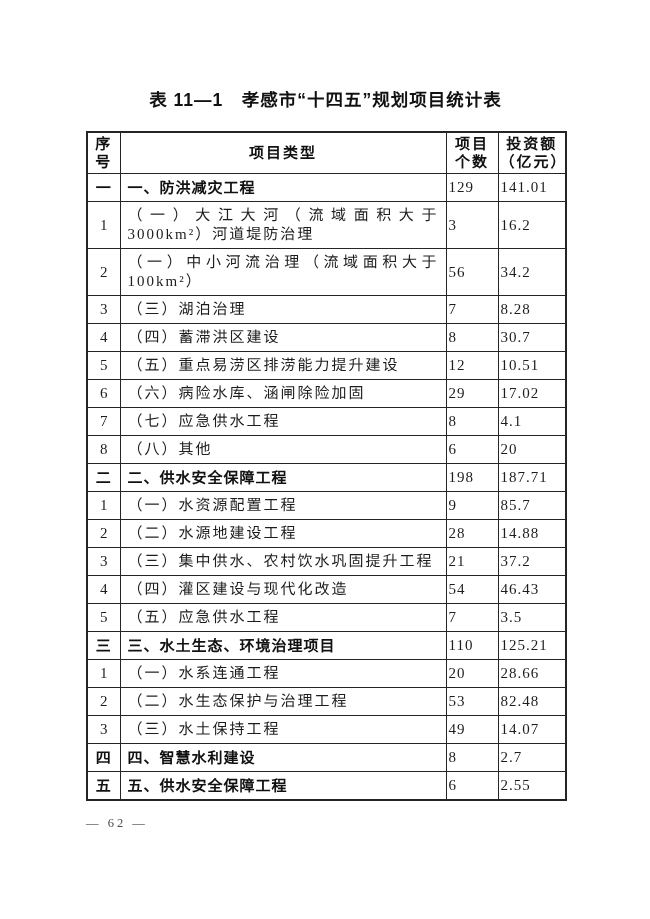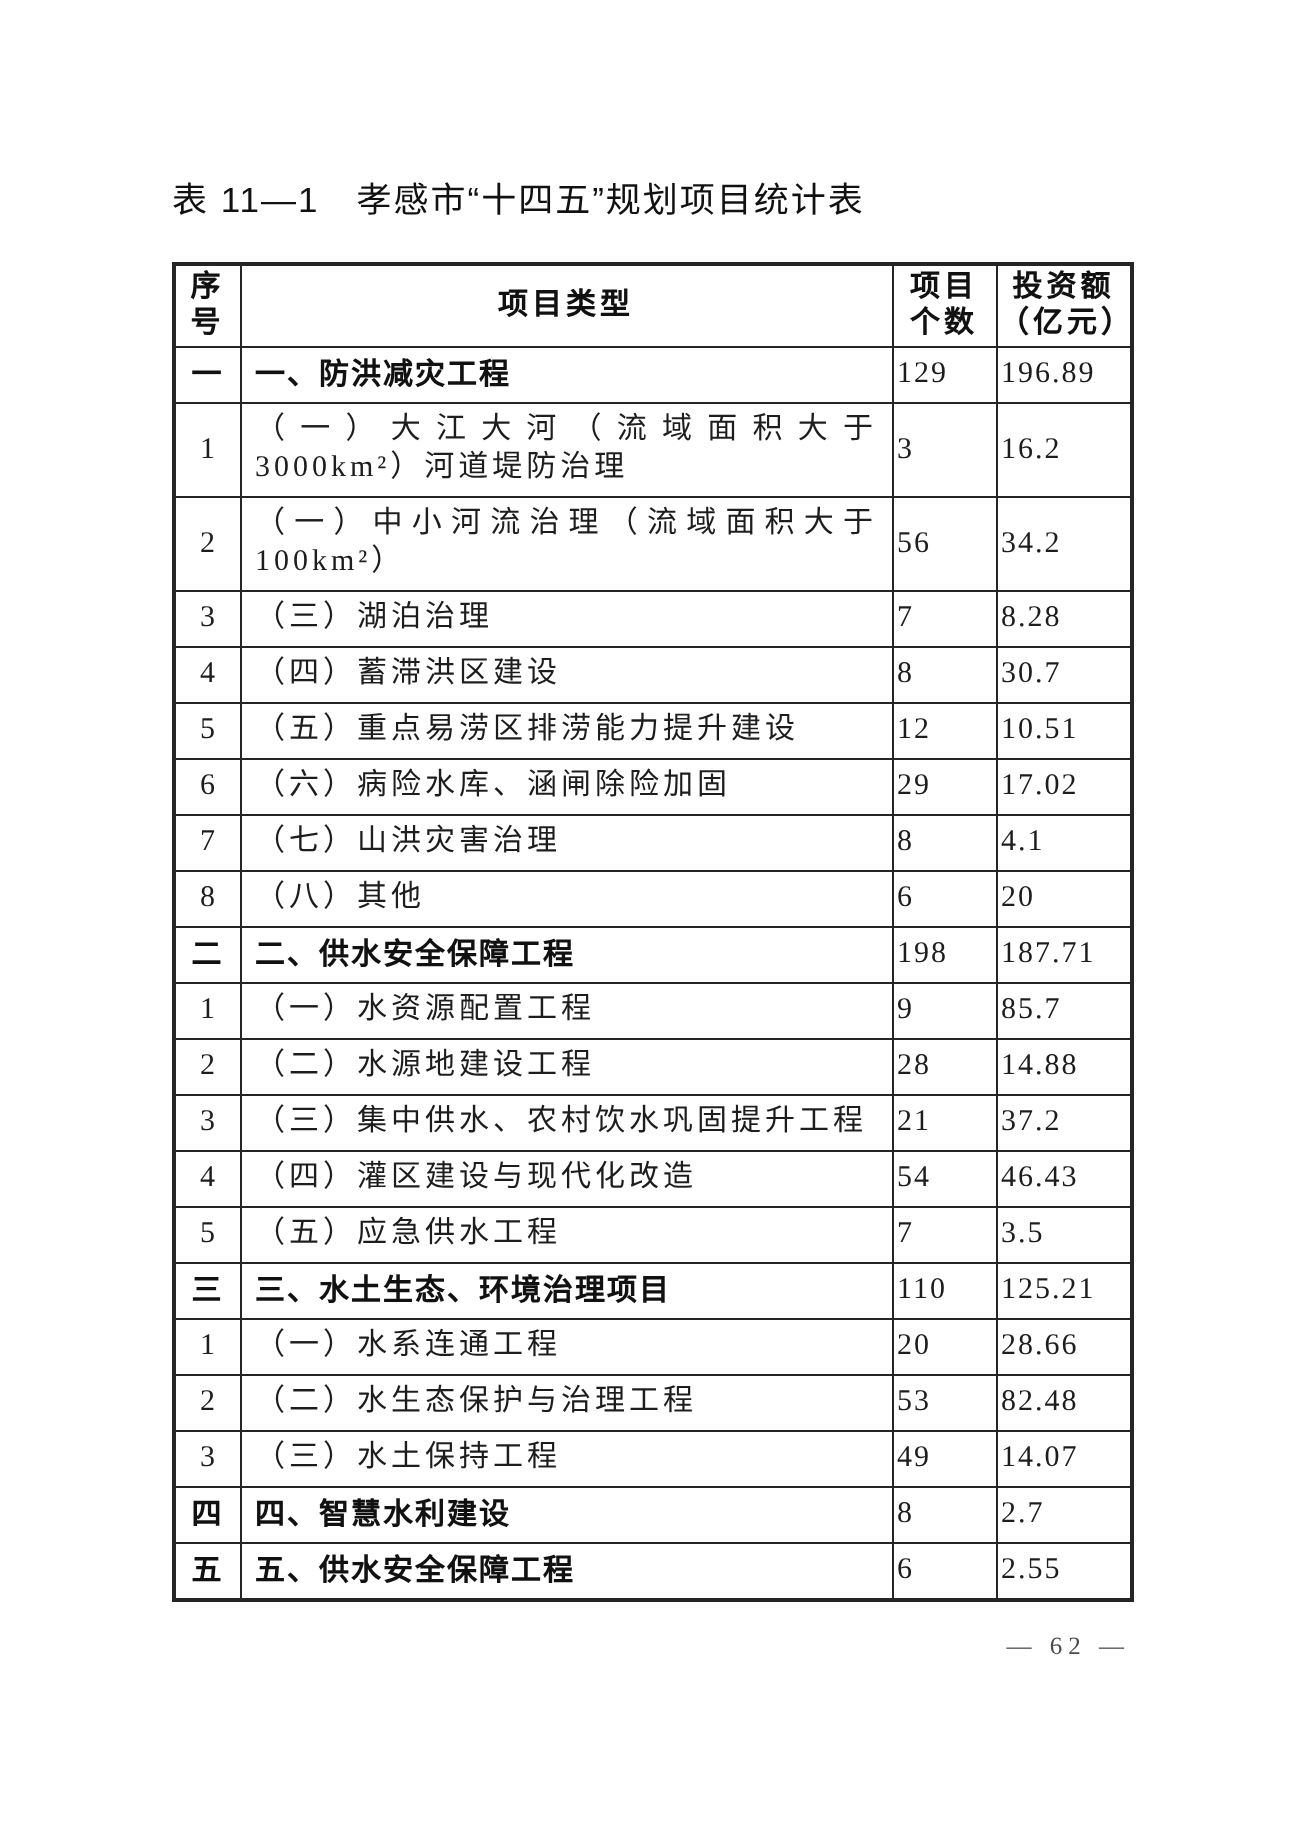--- a/index.html
+++ b/index.html
@@ -15,23 +15,23 @@
     overflow: hidden;
   }
   .page {
     box-sizing: border-box;
     width: 650px;
     height: 919px;
     padding: 86px 85px 0 86px;
   }
   .doc-title {
     margin: 0 0 20px 0;
-    text-align: left;
+    text-align: center;
     font-family: "Liberation Sans", "DejaVu Sans", sans-serif;
-    font-weight: normal;
+    font-weight: bold;
     font-size: 17.5px;
     letter-spacing: 1px;
     color: #111;
     white-space: nowrap;
   }
   table.stats {
     width: 479px;
     border-collapse: collapse;
     table-layout: fixed;
     border: 2px solid #252525;
@@ -78,21 +78,20 @@
     font-family: "Liberation Sans", "DejaVu Sans", sans-serif;
     font-weight: bold;
     letter-spacing: 1px;
     color: #111;
   }
   .page-number {
     margin-top: 15px;
     font-size: 12.5px;
     letter-spacing: 3px;
     color: #4a4a4a;
-    text-align: right;
   }
 </style>
 </head>
 <body>
 
 <div class="page">
 
   <h1 class="doc-title">表 11—1　孝感市“十四五”规划项目统计表</h1>
 
   <table class="stats">
@@ -111,21 +110,21 @@
 个数</th>
         <th>投资额
 （亿元）</th>
       </tr>
     </thead>
     <tbody>
       <tr class="sec">
         <td class="c-idx">一</td>
         <td class="c-type">一、防洪减灾工程</td>
         <td class="c-num">129</td>
-        <td class="c-num">196.89</td>
+        <td class="c-num">141.01</td>
       </tr>
       <tr>
         <td class="c-idx">1</td>
         <td class="c-type">（一）大江大河（流域面积大于 3000km²）河道堤防治理</td>
         <td class="c-num">3</td>
         <td class="c-num">16.2</td>
       </tr>
       <tr>
         <td class="c-idx">2</td>
         <td class="c-type">（一）中小河流治理（流域面积大于 100km²）</td>
@@ -151,21 +150,21 @@
         <td class="c-num">10.51</td>
       </tr>
       <tr>
         <td class="c-idx">6</td>
         <td class="c-type">（六）病险水库、涵闸除险加固</td>
         <td class="c-num">29</td>
         <td class="c-num">17.02</td>
       </tr>
       <tr>
         <td class="c-idx">7</td>
-        <td class="c-type">（七）山洪灾害治理</td>
+        <td class="c-type">（七）应急供水工程</td>
         <td class="c-num">8</td>
         <td class="c-num">4.1</td>
       </tr>
       <tr>
         <td class="c-idx">8</td>
         <td class="c-type">（八）其他</td>
         <td class="c-num">6</td>
         <td class="c-num">20</td>
       </tr>
       <tr class="sec">

